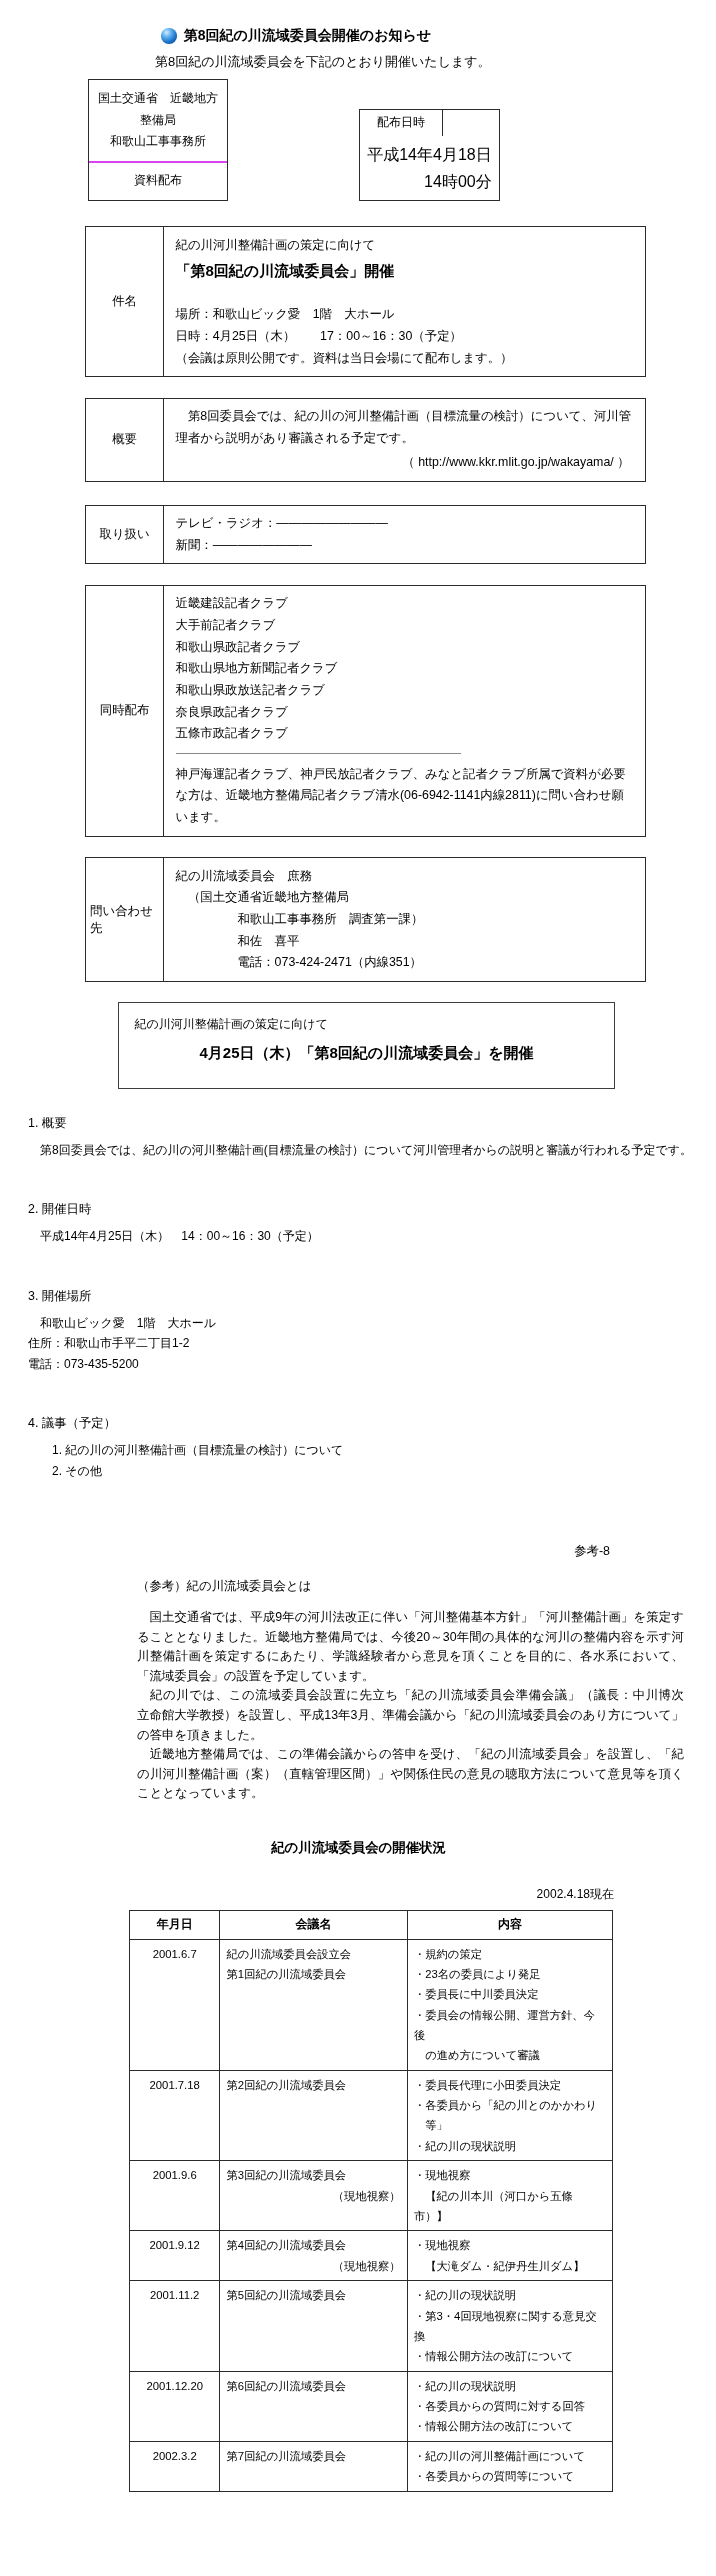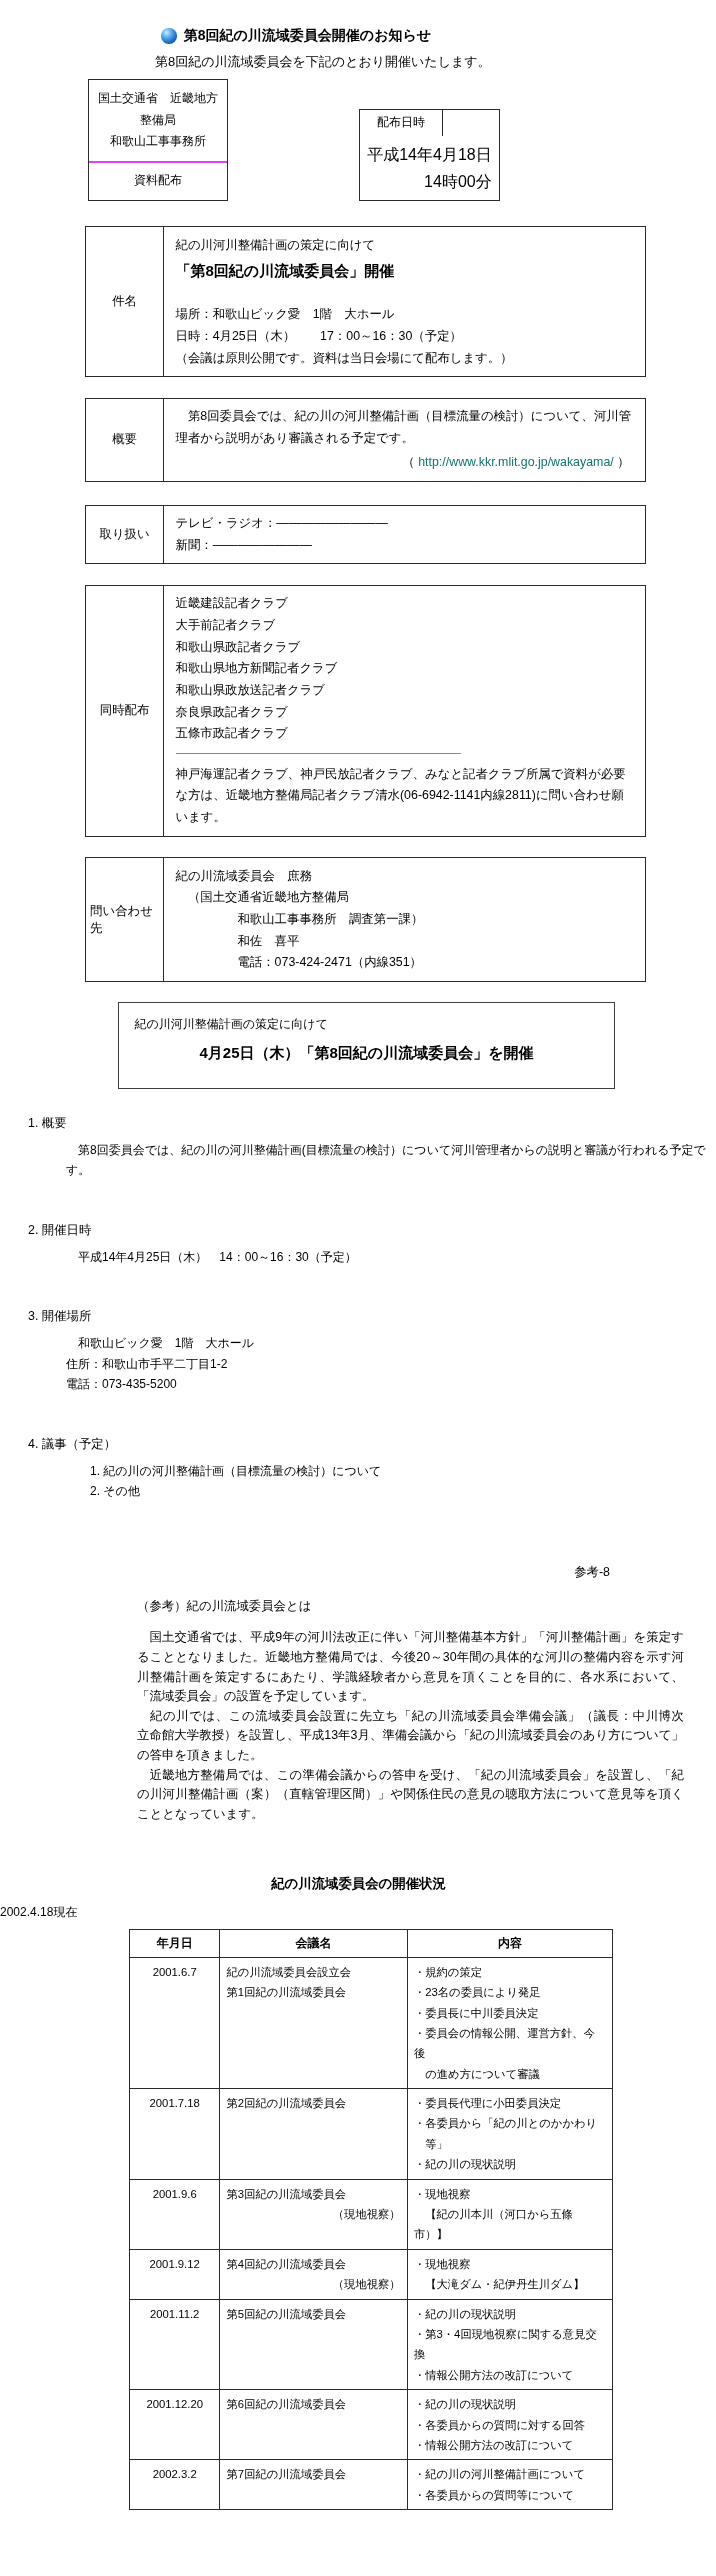--- a/index.html
+++ b/index.html
@@ -22,45 +22,45 @@
   .date-label{width:74px;border-right:1px solid #2b2b2b;display:flex;align-items:center;justify-content:center;font-size:12px;padding:4.1px;}
   .date-value{padding:5.2px 7.2px;font-size:16px;text-align:right;line-height:1.7;}
 
   
   .info-table{border:1.5px solid #2b2b2b;margin-left:85px;width:559px;display:flex;}
   .mt48{margin-top:25px}.mt44{margin-top:23px}.mt40{margin-top:20.6px}
   .label-cell{width:69px;border-right:1px solid #2b2b2b;display:flex;align-items:center;justify-content:center;font-size:12.4px;flex:none;padding:4.1px;}
   .content-cell{flex:1;padding:7.2px 11.3px;font-size:12.4px;line-height:1.75;}
   .subject-headline{font-size:15px;font-weight:bold;margin:2.1px 0 19.6px 0;}
   .url-line{text-align:right;padding-right:4.1px;margin-top:2.1px;}
-  .url-link{color:#0f766e;text-decoration:none;}
+  .url-link{color:#000000;text-decoration:none;}
   .club-divider{border:none;border-top:1px solid #8a8a8a;width:62%;margin:8.2px 0 9.3px 1px;}
 
   
   .announce-box{margin:19.6px 0 0 118px;width:464px;border:1.5px solid #3d3d3d;padding:13.4px 15.5px 25px 15.5px;}
   .announce-intro{font-size:12px;}
   .announce-headline{font-size:15px;font-weight:bold;text-align:center;margin-top:10.3px;}
 
   
   .sections{margin:26px 0 0 28px;}
   .section{margin-top:41px;}
   .section:first-child{margin-top:0;}
   .section-heading{font-size:12.4px;}
-  .section-lines{margin-top:8.2px;font-size:12px;line-height:1.7;margin-left:38px;}
+  .section-lines{margin-top:8.2px;font-size:12px;line-height:1.7;}
 
   
   .ref-tag{text-align:right;padding-right:107px;font-size:12.4px;}
   .ref1-tag{margin-top:62px;}
   .ref1-heading{margin:17.5px 0 0 137px;font-size:12.4px;}
   .ref1-paragraphs{margin:13.4px 0 0 137px;width:547px;font-size:12.4px;line-height:1.58;text-align:justify;}
   .ref1-paragraphs p{margin:0;}
 
   
-  .status-title{margin-top:51px;text-align:center;font-size:13.4px;font-weight:bold;}
-  .status-asof{margin-top:11px;text-align:left;padding-right:103px;font-size:12px;}
+  .status-title{margin-top:35px;text-align:center;font-size:13.4px;font-weight:bold;}
+  .status-asof{margin-top:29px;text-align:right;padding-right:103px;font-size:12px;}
   table.grid{border-collapse:collapse;border:1.5px solid #2b2b2b;}
   table.grid th,table.grid td{border:1px solid #2b2b2b;vertical-align:top;}
   .status-table{margin:7.2px 0 0 129px;width:484px;}
   .status-table th{font-size:12px;padding:5.2px 3.1px;text-align:center;vertical-align:middle;}
   .status-table td{font-size:11.3px;line-height:1.8;padding:4.1px 6.2px;}
   .cell-date{width:77px;text-align:center;vertical-align:top;}
   .cell-name{width:174px;}
   .name-sub{text-align:right;}
 </style>
 </head>

